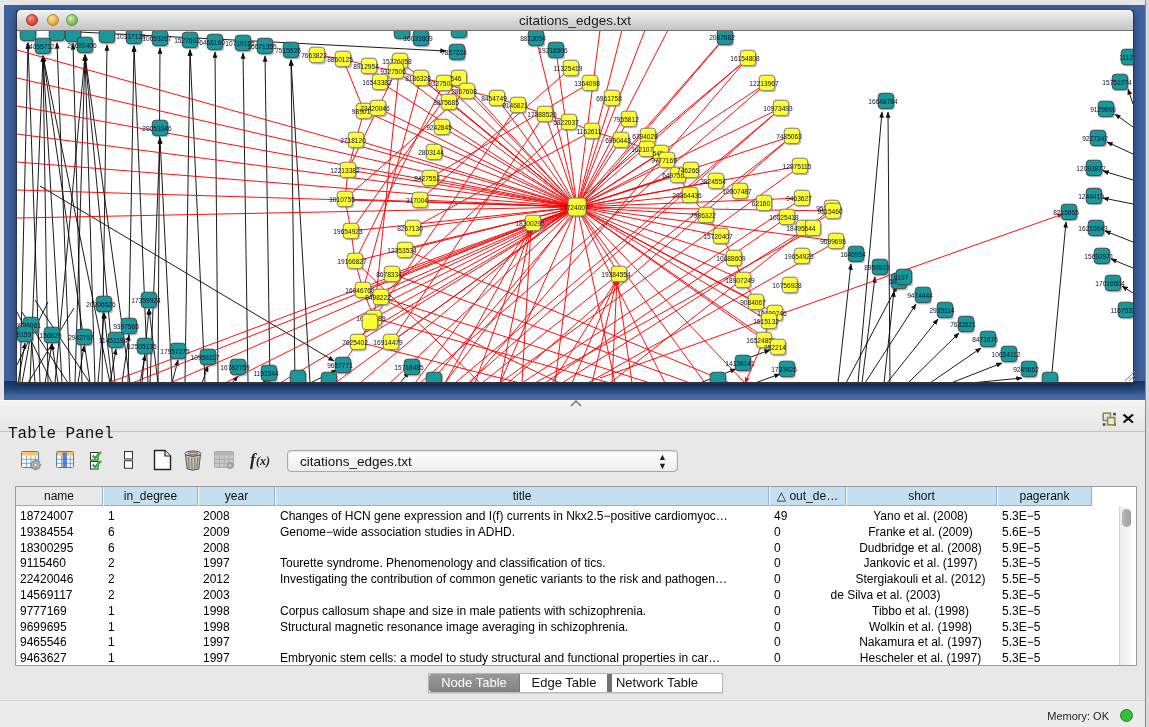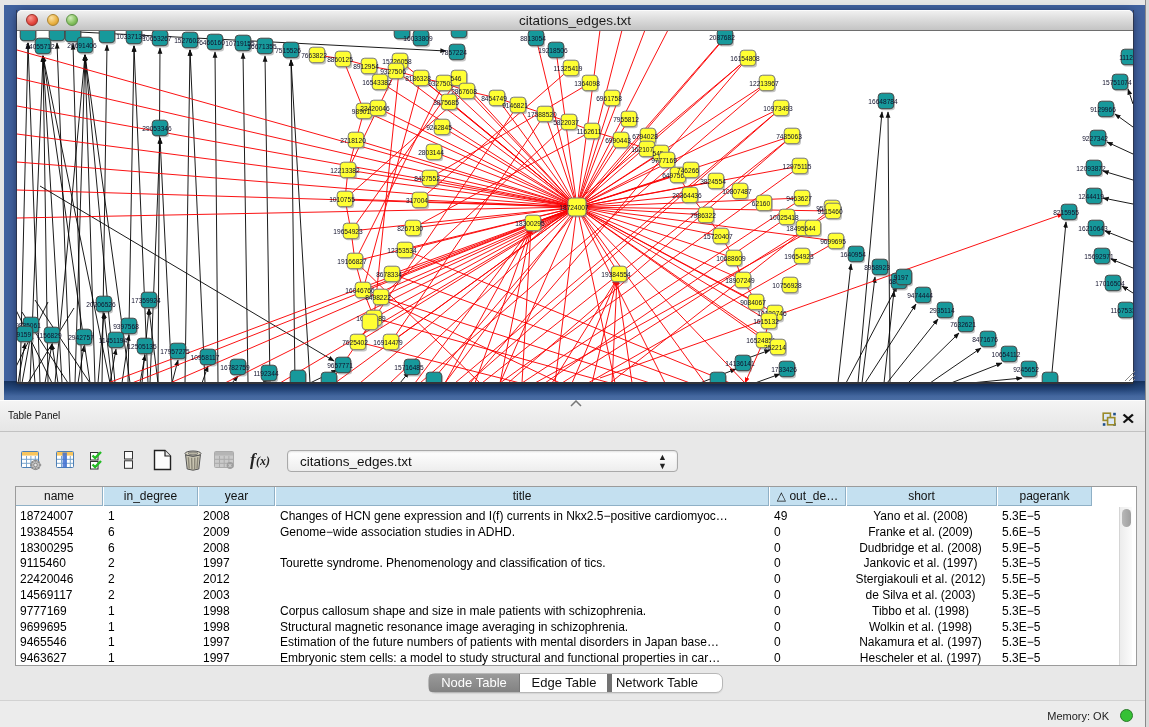--- a/index.html
+++ b/index.html
@@ -11,38 +11,38 @@
   border-radius:5px 5px 0 0; box-shadow:0 2px 10px rgba(0,0,20,0.55); }
 #titlebar { position:absolute; left:0; top:0; width:100%; height:21px; border-radius:5px 5px 0 0;
   background:linear-gradient(#f2f2f2,#d8d8d8 55%,#c4c4c4); border-bottom:1px solid #6e6e6e;
   box-shadow:inset 0 1px 0 #fbfbfb; }
 #titlebar .title { position:absolute; left:0; right:0; top:3px; text-align:center; font-size:13.5px; color:#1a1a1a; }
 .tl { position:absolute; top:15px; width:12px; height:12px; border-radius:50%; }
 #canvas { position:absolute; left:0; top:21px; width:1116px; height:351px; background:#fff; overflow:hidden; }
 #tablepanel { position:absolute; left:0; top:400px; width:1149px; height:327px; background:#e8e8e8; }
 #tphead { position:absolute; left:0; top:0; width:100%; height:32px;
   background:linear-gradient(#f4f4f4,#e6e6e6); border-top:1px solid #fdfdfd; border-bottom:1px solid #c2c2c2; }
-#tphead .t { position:absolute; left:8px; top:9px; font-size:10px; color:#111; }
+#tphead .t { position:absolute; left:8px; top:24px; font-size:16px; color:#111;font-family:Liberation Mono, monospace; }
 #tpx { position:absolute; left:1122px; top:410px; font-size:15px; font-weight:bold; color:#111;
   transform:scale(1.15,1); }
 #combo { position:absolute; left:287px; top:450px; width:391px; height:22px; background:linear-gradient(#fff,#ededed);
   border:1px solid #a9a9a9; border-radius:4px; box-shadow:inset 0 1px 2px rgba(0,0,0,0.12); }
 #combo .txt { position:absolute; left:12px; top:3px; font-size:13.5px; color:#111; }
 #combo .arr { position:absolute; right:10px; top:2px; font-size:9px; color:#222; line-height:9px; text-align:center; }
 #tablewrap { position:absolute; left:15px; top:486px; width:1122px; height:180px; background:#fff;
   border:1px solid #9b9b9b; }
 .th { position:absolute; top:487px; height:19px; border-right:1px solid #8fb0c6; border-bottom:1px solid #8fb0c6;
   font-size:12px; color:#111; text-align:center; line-height:19px; }
 .tr { position:absolute; left:0; width:1137px; height:15.8px; }
 .td { position:absolute; top:1px; font-size:12px; color:#000; white-space:nowrap; overflow:hidden; }
 #vscroll { position:absolute; left:1119px; top:507px; width:13px; height:158px;
   background:linear-gradient(90deg,#ececec,#fbfbfb); border-left:1px solid #d5d5d5; }
 #vthumb { position:absolute; left:1.5px; top:2px; width:9px; height:18px; background:linear-gradient(90deg,#b8b8b8,#9f9f9f); border-radius:5px; }
 #seg { position:absolute; left:428px; top:673px; width:295px; height:20px; background:#fff;
-  border:1px solid #b7b7b7; border-radius:7px; box-shadow:0 1px 1px rgba(0,0,0,0.08); font-size:13px; }
+  border:1px solid #b7b7b7; border-radius:0; box-shadow:0 1px 1px rgba(0,0,0,0.08); font-size:13px; }
 #seg div { position:absolute; top:0; height:18px; line-height:18px; text-align:center; color:#111; }
 #seg .sel { background:linear-gradient(#9a9a9a,#828282); color:#fff; border-radius:3px 0 0 3px;
   border-right:1px solid #787878; }
 #statusline { position:absolute; left:0; top:700px; width:1149px; height:27px; background:#ececec;
   border-top:1px solid #d2d2d2; }
 #memtxt { position:absolute; right:40px; top:710px; font-size:11px; color:#222; }
 #memdot { position:absolute; right:16px; top:709px; width:13px; height:13px; border-radius:50%;
   background:#35c135; border:1.5px solid #2a7a2a; }
 #winline { position:absolute; left:17px; top:382px; width:1116px; height:2px; background:#33343a; }
 #winl { position:absolute; left:16px; top:10px; width:1px; height:373px; background:rgba(40,40,48,0.6); }
@@ -854,30 +854,31 @@
     <div class="td" style="left:203px;width:73px">1997</div>
     <div class="td" style="left:280px;width:490px">Tourette syndrome. Phenomenology and classification of tics.</div>
     <div class="td" style="left:774px;width:73px">0</div>
     <div class="td" style="left:847px;width:147px;text-align:center">Jankovic et al. (1997)</div>
     <div class="td" style="left:1002px;width:91px">5.3E−5</div>
   </div>
 <div class="tr" style="top:571.2px">
     <div class="td" style="left:20px;width:84px">22420046</div>
     <div class="td" style="left:108px;width:91px">2</div>
     <div class="td" style="left:203px;width:73px">2012</div>
+    <div class="td" style="left:280px;width:490px">Investigating the contribution of common genetic variants to the risk and pathogen…</div>
     <div class="td" style="left:774px;width:73px">0</div>
     <div class="td" style="left:847px;width:147px;text-align:center">Stergiakouli et al. (2012)</div>
     <div class="td" style="left:1002px;width:91px">5.5E−5</div>
   </div>
 <div class="tr" style="top:587.0px">
     <div class="td" style="left:20px;width:84px">14569117</div>
     <div class="td" style="left:108px;width:91px">2</div>
     <div class="td" style="left:203px;width:73px">2003</div>
     <div class="td" style="left:774px;width:73px">0</div>
-    <div class="td" style="left:847px;width:147px;text-align:center">de Silva et al. (2003)</div>
+    <div class="td" style="left:812px;width:147px;text-align:center">de Silva et al. (2003)</div>
     <div class="td" style="left:1002px;width:91px">5.3E−5</div>
   </div>
 <div class="tr" style="top:602.8px">
     <div class="td" style="left:20px;width:84px">9777169</div>
     <div class="td" style="left:108px;width:91px">1</div>
     <div class="td" style="left:203px;width:73px">1998</div>
     <div class="td" style="left:280px;width:490px">Corpus callosum shape and size in male patients with schizophrenia.</div>
     <div class="td" style="left:774px;width:73px">0</div>
     <div class="td" style="left:847px;width:147px;text-align:center">Tibbo et al. (1998)</div>
     <div class="td" style="left:1002px;width:91px">5.3E−5</div>
@@ -888,21 +889,20 @@
     <div class="td" style="left:203px;width:73px">1998</div>
     <div class="td" style="left:280px;width:490px">Structural magnetic resonance image averaging in schizophrenia.</div>
     <div class="td" style="left:774px;width:73px">0</div>
     <div class="td" style="left:847px;width:147px;text-align:center">Wolkin et al. (1998)</div>
     <div class="td" style="left:1002px;width:91px">5.3E−5</div>
   </div>
 <div class="tr" style="top:634.4px">
     <div class="td" style="left:20px;width:84px">9465546</div>
     <div class="td" style="left:108px;width:91px">1</div>
     <div class="td" style="left:203px;width:73px">1997</div>
-    <div class="td" style="left:280px;width:490px">Estimation of the future numbers of patients with mental disorders in Japan base…</div>
     <div class="td" style="left:774px;width:73px">0</div>
     <div class="td" style="left:847px;width:147px;text-align:center">Nakamura et al. (1997)</div>
     <div class="td" style="left:1002px;width:91px">5.3E−5</div>
   </div>
 <div class="tr" style="top:650.2px">
     <div class="td" style="left:20px;width:84px">9463627</div>
     <div class="td" style="left:108px;width:91px">1</div>
     <div class="td" style="left:203px;width:73px">1997</div>
     <div class="td" style="left:280px;width:490px">Embryonic stem cells: a model to study structural and functional properties in car…</div>
     <div class="td" style="left:774px;width:73px">0</div>

